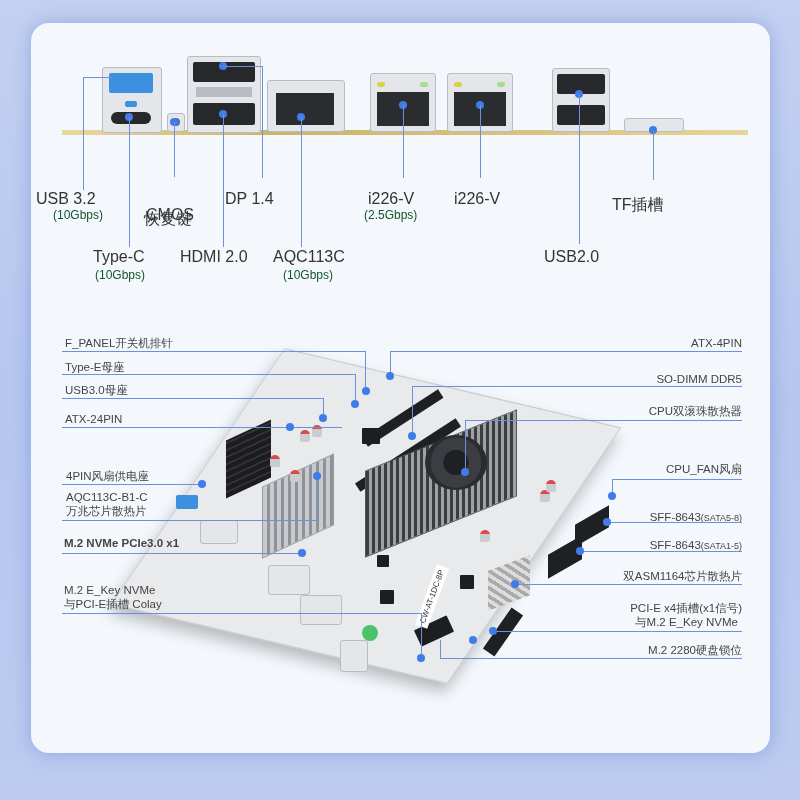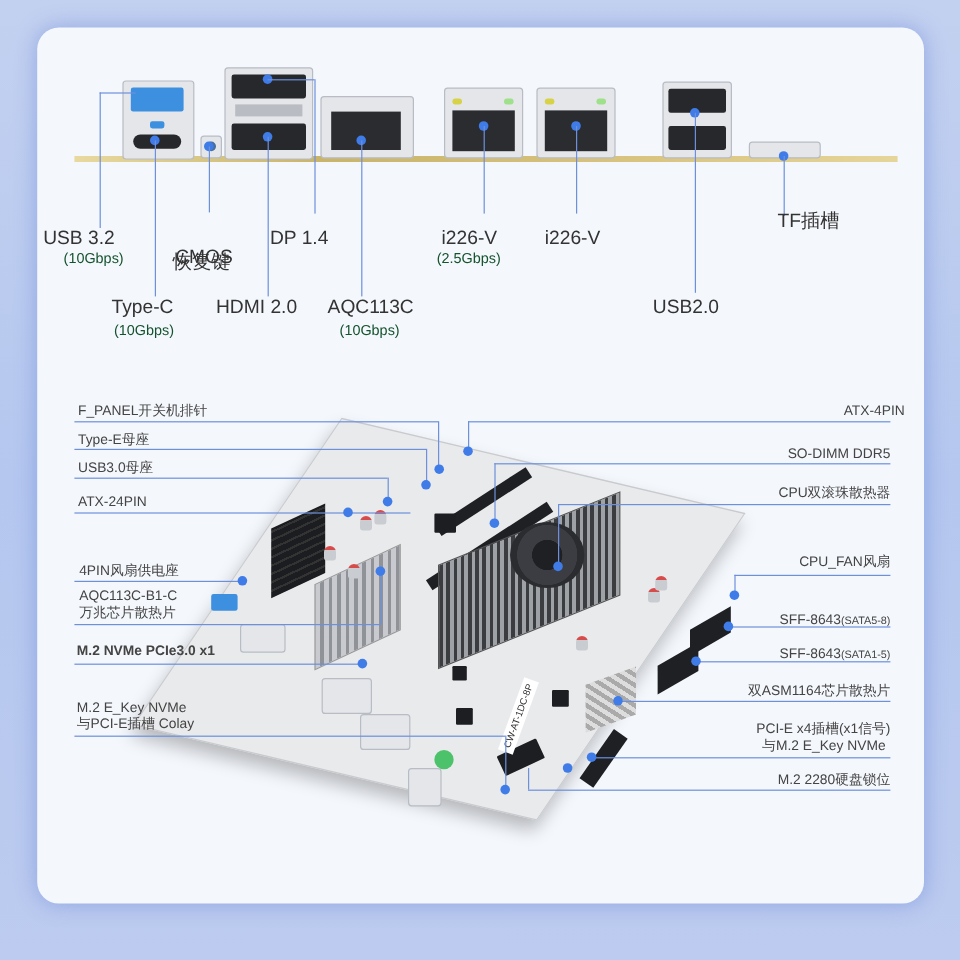--- a/index.html
+++ b/index.html
@@ -129,21 +129,21 @@
   <div class="lbl" style="left:146px;top:206px;">CMOS</div>
   <div class="lbl" style="left:144px;top:210px;">恢复键</div>
   <div class="lbl" style="left:180px;top:248px;">HDMI 2.0</div>
   <div class="lbl" style="left:225px;top:190px;">DP 1.4</div>
   <div class="lbl" style="left:273px;top:248px;">AQC113C</div>
   <div class="sub" style="left:283px;top:268px;">(10Gbps)</div>
   <div class="lbl" style="left:368px;top:190px;">i226-V</div>
   <div class="sub" style="left:364px;top:208px;">(2.5Gbps)</div>
   <div class="lbl" style="left:454px;top:190px;">i226-V</div>
   <div class="lbl" style="left:544px;top:248px;">USB2.0</div>
-  <div class="lbl" style="left:612px;top:176px;margin-left:36px;">TF插槽</div>
+  <div class="lbl" style="left:612px;top:196px;">TF插槽</div>
 </div>
 
 <div>
   <div class="mb"></div>
 
   <div class="abs" style="left:226px;top:430px;width:45px;height:58px;background:repeating-linear-gradient(0deg,#1c1d20 0 5px,#333 5px 7px);transform:skewY(-25deg);"></div>
 
   <div class="slot" style="left:358px;top:413px;width:90px;height:10px;transform:rotate(-33deg);"></div>
   <div class="slot" style="left:348px;top:450px;width:120px;height:10px;transform:rotate(-33deg);"></div>
 
@@ -218,21 +218,21 @@
   <div class="dot" style="left:302px;top:553px;"></div>
 
   <div class="clbl" style="left:64px;top:583px;">M.2 E_Key NVMe</div>
   <div class="clbl" style="left:64px;top:597px;">与PCI-E插槽 Colay</div>
   <div class="line" style="left:62px;top:613px;width:359px;height:1px;"></div>
   <div class="line" style="left:421px;top:613px;width:1px;height:45px;"></div>
   <div class="dot" style="left:421px;top:658px;"></div>
 </div>
 
 <div>
-  <div class="rlbl" style="right:46px;top:336px;">ATX-4PIN</div>
+  <div class="rlbl" style="right:58px;top:336px;">ATX-4PIN</div>
   <div class="line" style="left:390px;top:351px;width:352px;height:1px;"></div>
   <div class="line" style="left:390px;top:351px;width:1px;height:25px;"></div>
   <div class="dot" style="left:390px;top:376px;"></div>
 
   <div class="rlbl" style="right:58px;top:372px;">SO-DIMM DDR5</div>
   <div class="line" style="left:412px;top:386px;width:330px;height:1px;"></div>
   <div class="line" style="left:412px;top:386px;width:1px;height:50px;"></div>
   <div class="dot" style="left:412px;top:436px;"></div>
 
   <div class="rlbl" style="right:58px;top:404px;">CPU双滚珠散热器</div>

